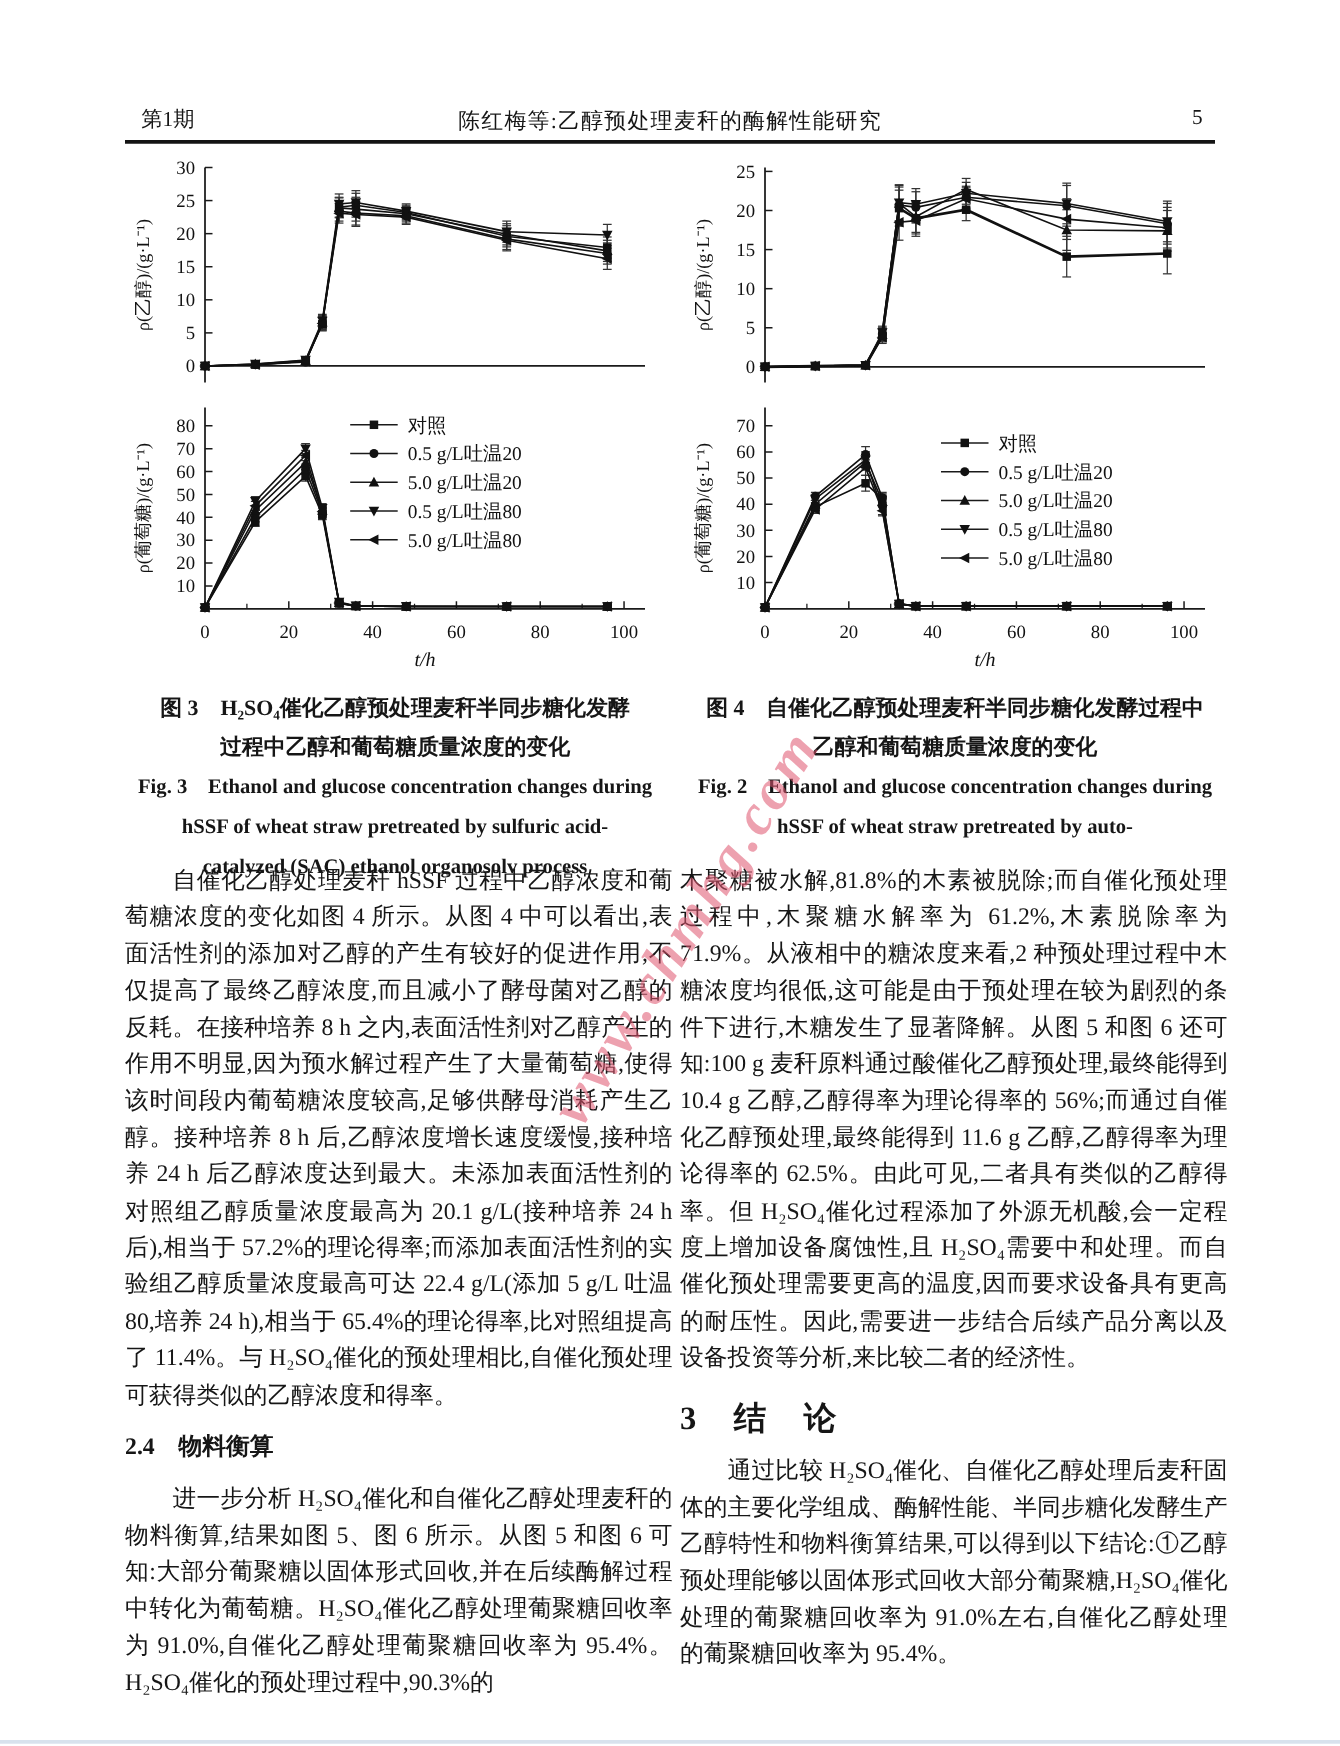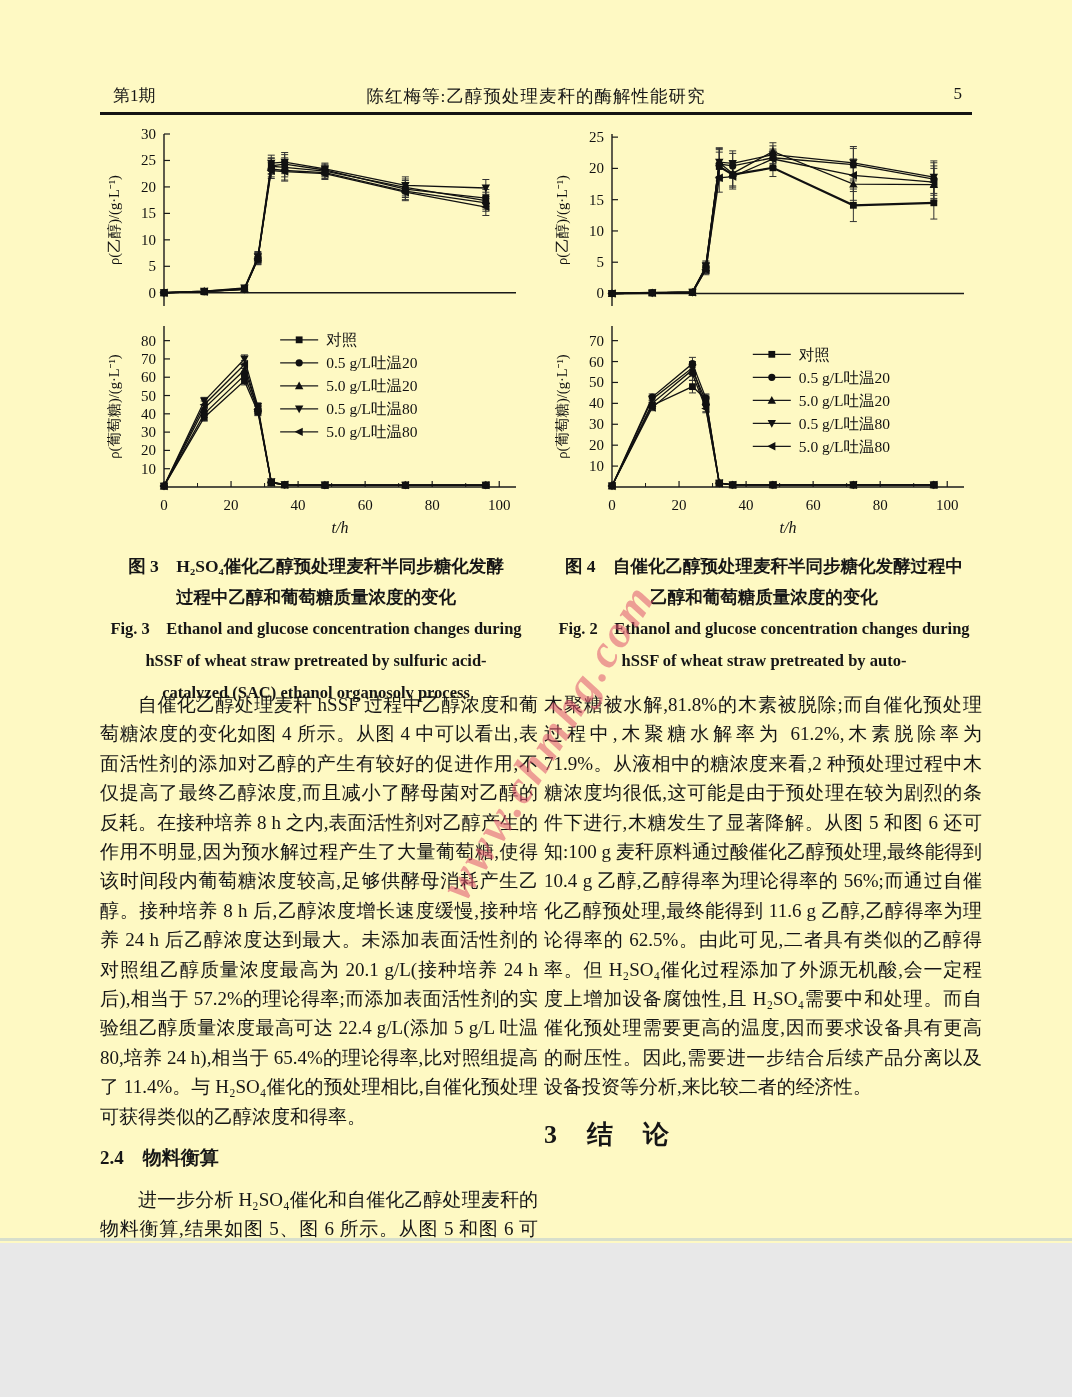--- a/index.html
+++ b/index.html
@@ -1,16 +1,16 @@
 <!DOCTYPE html>
 <html><head>
 <meta charset="utf-8">
 <style>
   html,body{margin:0;padding:0;background:#e8e8e8;}
-  .page{position:relative;width:1072px;height:1243px;margin:0 auto;background:#fef9c3;
+  .page{position:relative;width:1072px;height:1397px;margin:0 auto;background:#ffffff;
         overflow:hidden;font-family:"Liberation Serif",serif;color:#161616;}
   
   .hdr-issue{position:absolute;left:113px;top:84px;font-size:17px;}
   .hdr-title{position:absolute;left:0;right:0;top:84px;text-align:center;font-size:17.5px;letter-spacing:1px;}
   .hdr-page{position:absolute;right:110px;top:84px;font-size:17px;}
   .header-rule{position:absolute;left:100px;top:112px;width:872px;height:3px;background:#141414;}
   
   .figure{position:absolute;width:424px;}
   .fig-left{left:104px;top:124px;}
   .fig-right{left:552px;top:124px;}
@@ -942,18 +942,19 @@
 
   <div class="col col-left">
     <p class="indent">自催化乙醇处理麦秆 hSSF 过程中乙醇浓度和葡萄糖浓度的变化如图 4 所示。从图 4 中可以看出,表面活性剂的添加对乙醇的产生有较好的促进作用,不仅提高了最终乙醇浓度,而且减小了酵母菌对乙醇的反耗。在接种培养 8 h 之内,表面活性剂对乙醇产生的作用不明显,因为预水解过程产生了大量葡萄糖,使得该时间段内葡萄糖浓度较高,足够供酵母消耗产生乙醇。接种培养 8 h 后,乙醇浓度增长速度缓慢,接种培养 24 h 后乙醇浓度达到最大。未添加表面活性剂的对照组乙醇质量浓度最高为 20.1 g/L(接种培养 24 h 后),相当于 57.2%的理论得率;而添加表面活性剂的实验组乙醇质量浓度最高可达 22.4 g/L(添加 5 g/L 吐温 80,培养 24 h),相当于 65.4%的理论得率,比对照组提高了 11.4%。与 H₂SO₄催化的预处理相比,自催化预处理可获得类似的乙醇浓度和得率。</p>
     <div class="h-sub">2.4　物料衡算</div>
     <p class="indent">进一步分析 H₂SO₄催化和自催化乙醇处理麦秆的物料衡算,结果如图 5、图 6 所示。从图 5 和图 6 可知:大部分葡聚糖以固体形式回收,并在后续酶解过程中转化为葡萄糖。H₂SO₄催化乙醇处理葡聚糖回收率为 91.0%,自催化乙醇处理葡聚糖回收率为 95.4%。H₂SO₄催化的预处理过程中,90.3%的</p>
   </div>
 
   <div class="col col-right">
     <p>木聚糖被水解,81.8%的木素被脱除;而自催化预处理过程中,木聚糖水解率为 61.2%,木素脱除率为 71.9%。从液相中的糖浓度来看,2 种预处理过程中木糖浓度均很低,这可能是由于预处理在较为剧烈的条件下进行,木糖发生了显著降解。从图 5 和图 6 还可知:100 g 麦秆原料通过酸催化乙醇预处理,最终能得到 10.4 g 乙醇,乙醇得率为理论得率的 56%;而通过自催化乙醇预处理,最终能得到 11.6 g 乙醇,乙醇得率为理论得率的 62.5%。由此可见,二者具有类似的乙醇得率。但 H₂SO₄催化过程添加了外源无机酸,会一定程度上增加设备腐蚀性,且 H₂SO₄需要中和处理。而自催化预处理需要更高的温度,因而要求设备具有更高的耐压性。因此,需要进一步结合后续产品分离以及设备投资等分析,来比较二者的经济性。</p>
     <div class="h-main">3　结　论</div>
+    <p class="indent">通过比较 H₂SO₄催化、自催化乙醇处理后麦秆固体的主要化学组成、酶解性能、半同步糖化发酵生产乙醇特性和物料衡算结果,可以得到以下结论:①乙醇预处理能够以固体形式回收大部分葡聚糖,H₂SO₄催化处理的葡聚糖回收率为 91.0%左右,自催化乙醇处理的葡聚糖回收率为 95.4%。</p>
   </div>
 
   <div class="watermark" style="color: rgb(224, 85, 111);">www.chmhg.com</div>
   <div class="bottom-edge"></div>
 
 </div>
 
 </body></html>

